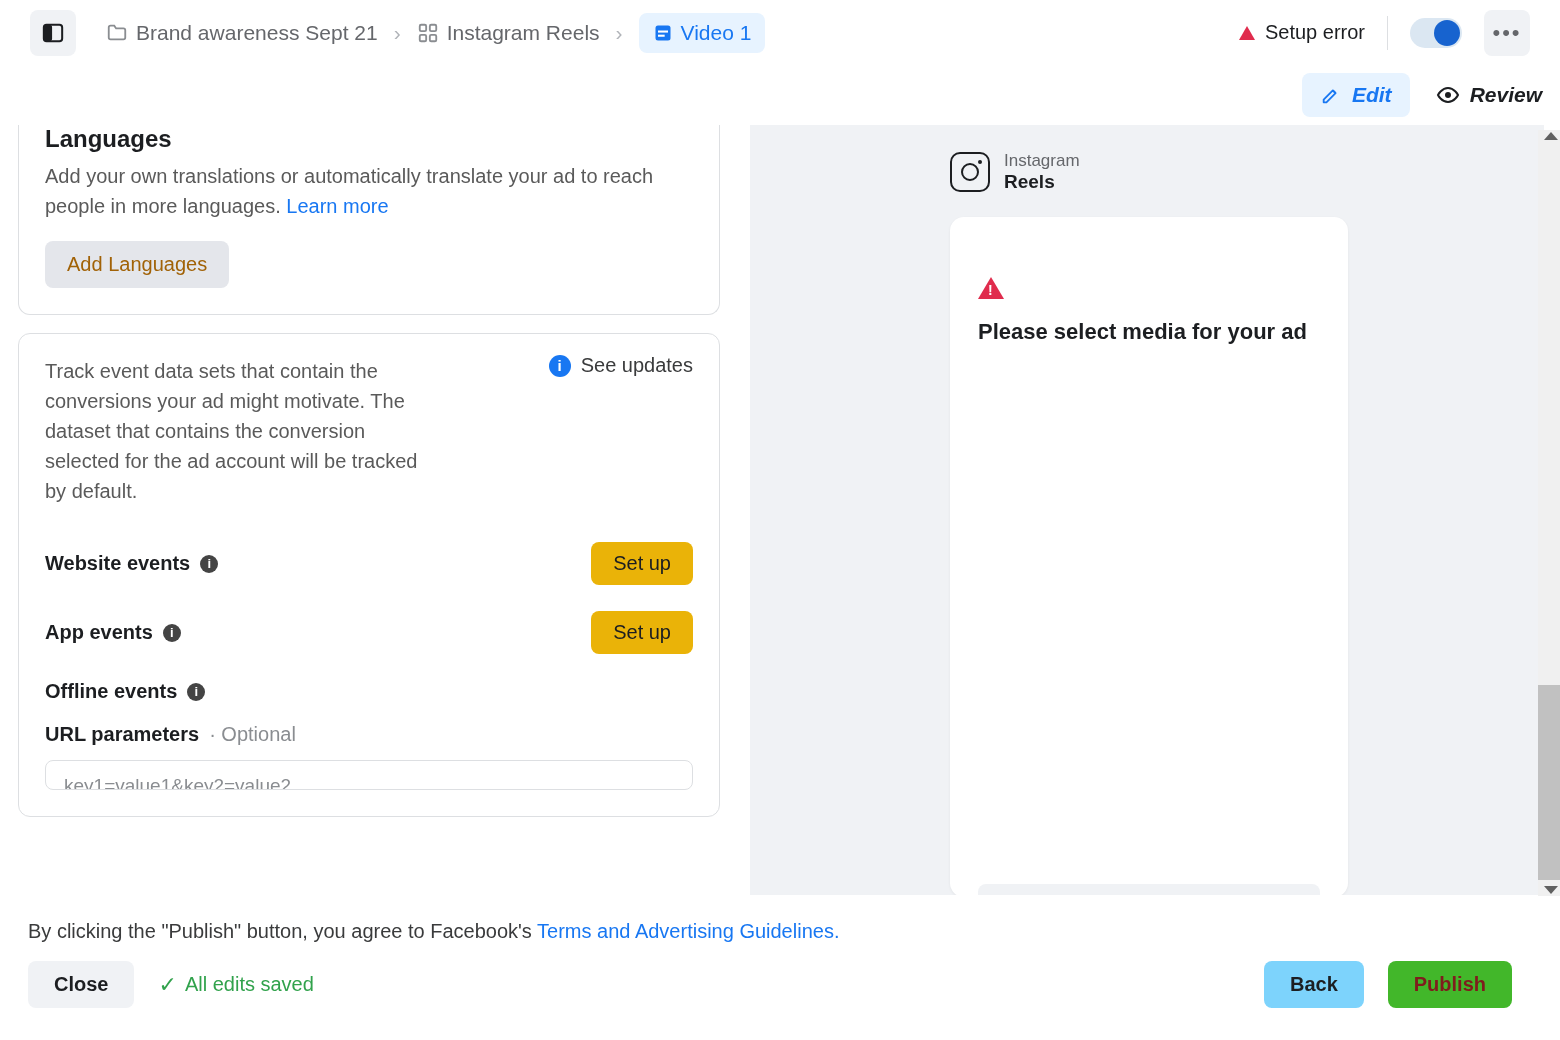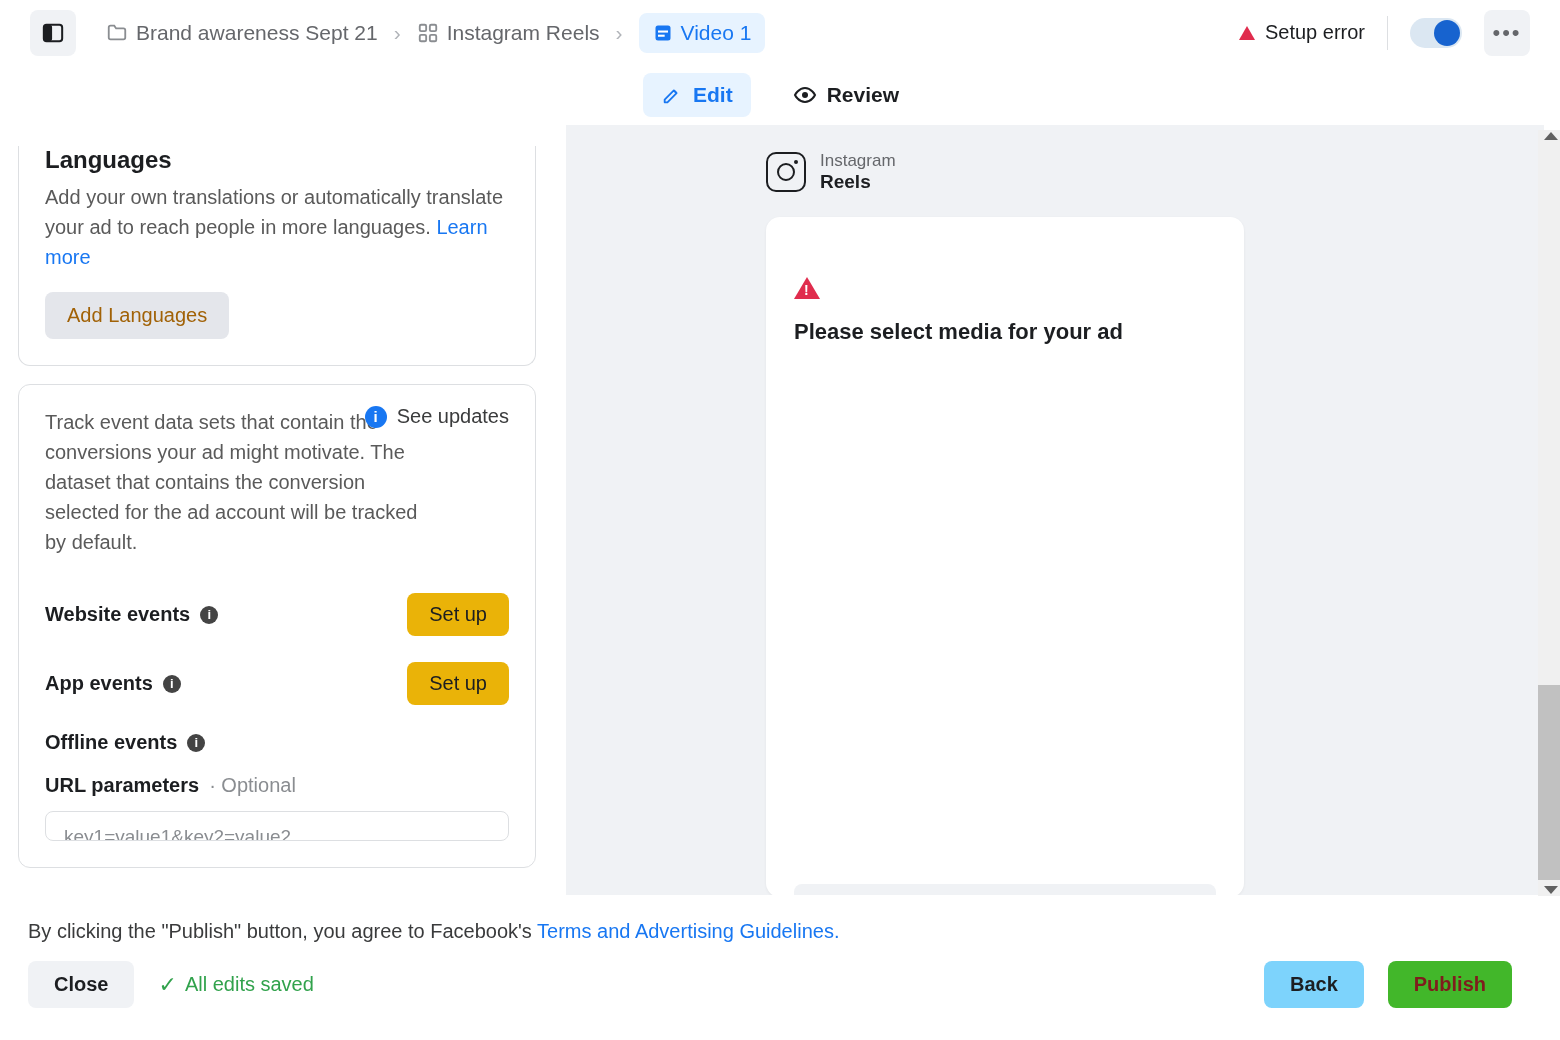--- a/index.html
+++ b/index.html
@@ -66,44 +66,43 @@
     width: 46px; height: 46px;
     background: #f0f2f5;
     border-radius: 8px;
     display: flex; align-items: center; justify-content: center;
     font-size: 22px; color: #65676b;
     cursor: pointer;
     letter-spacing: 2px;
   }
   
   .tabbar {
-    display: flex; justify-content: center; gap: 24px;
-    height: 60px; align-items: center;
+    display: flex; justify-content: flex-end; gap: 8px;
+    height: 60px; align-items: center; font-style: italic;
   }
   .tab {
     display: flex; align-items: center; gap: 10px;
     font-size: 21px; font-weight: 600;
     padding: 10px 18px;
     border-radius: 8px;
     cursor: pointer;
   }
   .tab.edit { background: #e7f3ff; color: #1877f2; }
   .tab.review { color: #1c1e21; }
   
   .main {
     display: flex;
     height: 770px;
     padding: 0px 18px 0 18px;
     gap: 0;
   }
   .left {
-    width: 548px;
+    width: 732px;
     overflow: hidden;
     padding-right: 30px;
-    margin-top: 21px;
   }
   .card {
     background: #fff;
     border: 1px solid #dddfe2;
     border-radius: 12px;
     padding: 22px 26px 26px;
     margin-bottom: 18px;
     position: relative;
   }
   .card.langs { border-top: none; border-top-left-radius: 0; border-top-right-radius: 0; padding-top: 0; }
@@ -200,21 +199,21 @@
     background: #1c1e21;
     border-radius: 50%;
     position: absolute;
     top: 6px; right: 6px;
   }
   .prev-title small { font-size: 17px; color: #65676b; display: block; }
   .prev-title strong { font-size: 19px; font-weight: 700; }
   .preview-card {
     background: #fff;
     border-radius: 14px;
-    width: 478px;
+    width: 398px;
     margin: 24px 0 0 200px;
     padding: 60px 28px 28px;
     height: 680px;
     position: relative;
     box-shadow: 0 1px 3px rgba(0,0,0,0.06);
   }
   .warn-tri {
     width: 0; height: 0;
     border-left: 13px solid transparent;
     border-right: 13px solid transparent;

